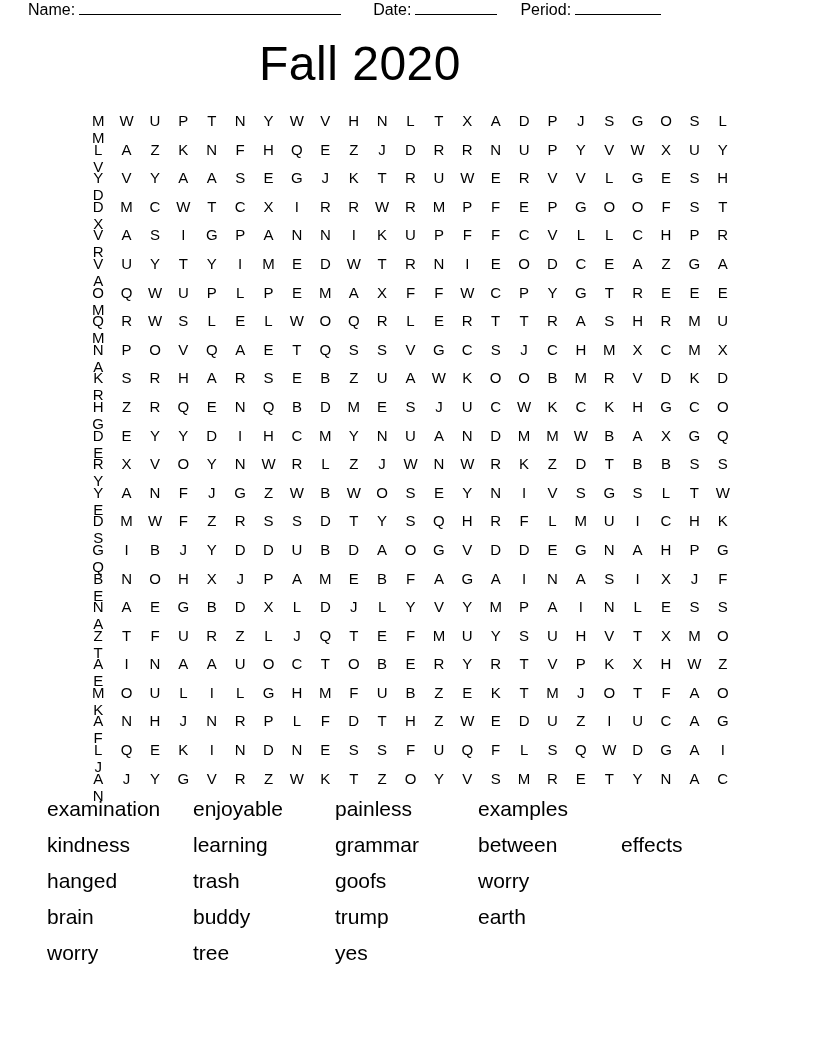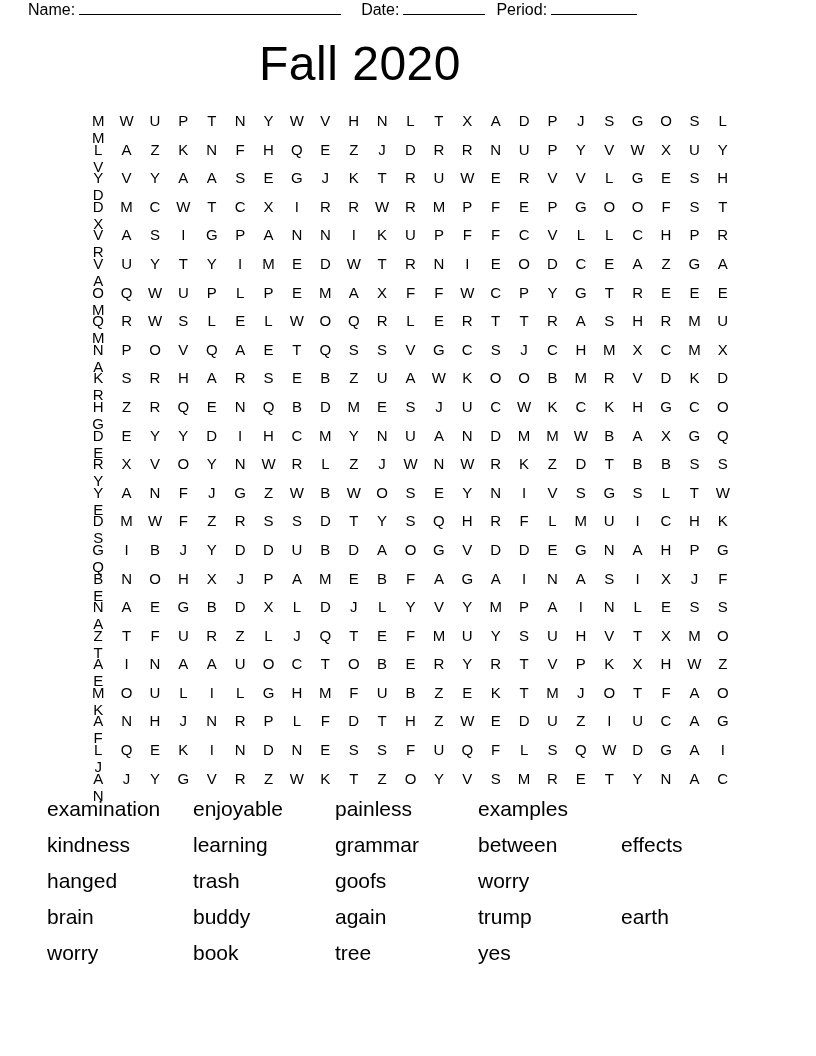--- a/index.html
+++ b/index.html
@@ -21,20 +21,21 @@
     position: absolute;
     top: 0px;
     left: 0px;
     width: 816px;
     height: 26px;
     display: flex;
     align-items: flex-start;
     font-size: 16px;
     line-height: 20px;
     white-space: nowrap;
+    gap: 12px;
   }
   .hdr-field {
     display: flex;
     align-items: baseline;
   }
   .hdr-label {
     font-size: 16px;
   }
   .hdr-rule {
     display: inline-block;
@@ -765,24 +766,22 @@
     </div>
     <div class="word-row">
       <div class="word-item">hanged</div>
       <div class="word-item">trash</div>
       <div class="word-item">goofs</div>
       <div class="word-item">worry</div>
     </div>
     <div class="word-row">
       <div class="word-item">brain</div>
       <div class="word-item">buddy</div>
-      <div class="word-item">again</div>
       <div class="word-item">trump</div>
       <div class="word-item">earth</div>
     </div>
     <div class="word-row">
       <div class="word-item">worry</div>
-      <div class="word-item">book</div>
       <div class="word-item">tree</div>
       <div class="word-item">yes</div>
       <div class="word-item"></div>
     </div>
   </div>
 
 </body></html>

